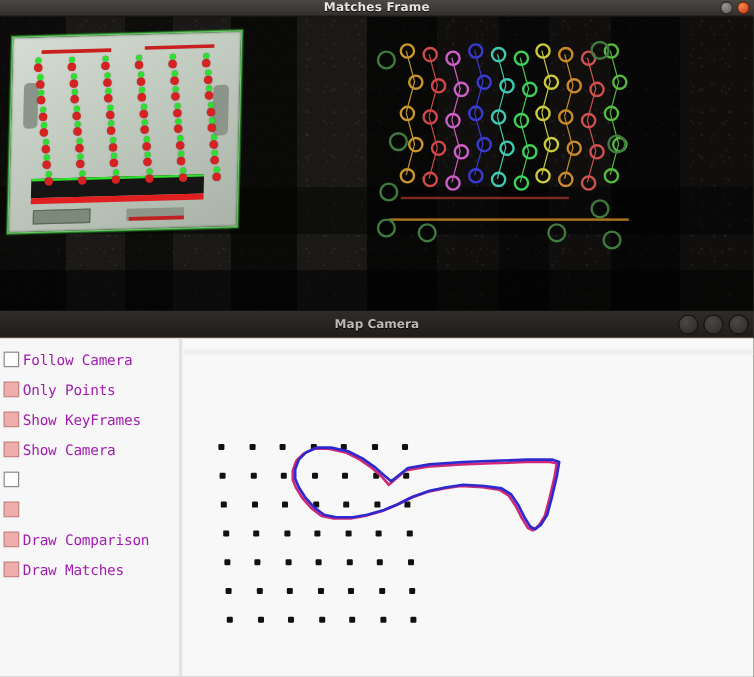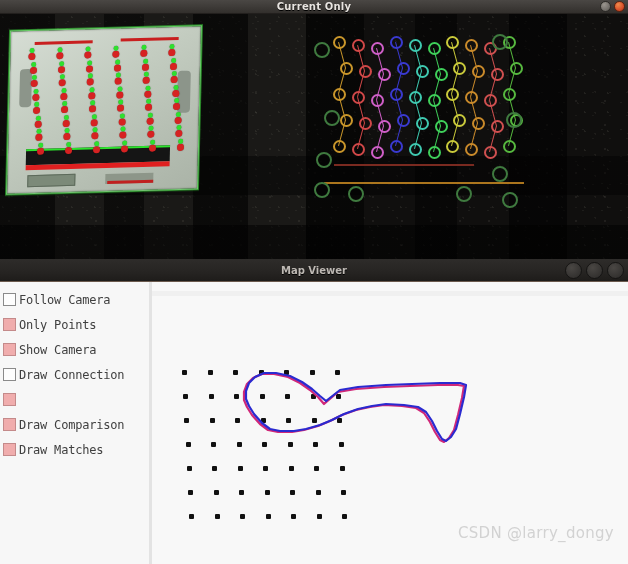--- a/index.html
+++ b/index.html
@@ -118,21 +118,21 @@
     padding: 5px 0 0 1px;
   }
   .cb-row { display: flex; align-items: center; height: 25px; padding-left: 2px; }
   .cb-box {
     width: 13px; height: 13px; flex: 0 0 13px;
     border: 1px solid #8a8a8a; background: #fdfdfd; margin-right: 3px;
   }
   .cb-box.on { background: #f0adad; border-color: #c48a8a; }
   .cb-label {
     font-family: "DejaVu Sans Mono", monospace;
-    font-size: 12px; color: #404040; white-space: nowrap; letter-spacing: -.2px;
+    font-size: 12px; color: #a21caf; white-space: nowrap; letter-spacing: -.2px;
   }
   .panel-gutter { position: absolute; left: 149px; top: 0; width: 3px; height: 100%; background: #e3e3e3; }
 
   .map-area { position: relative; flex: 1; height: 100%; background: #f8f8f8; overflow: hidden; }
   .map-strip { position: absolute; left: 0; right: 0; top: 9px; height: 5px; background: #f0f0f0; }
   .mp { position: absolute; width: 5px; height: 5px; background: #111; border-radius: 1px; }
   .traj { position: absolute; left: 0; top: 0; width: 100%; height: 100%; }
   .watermark {
     position: absolute; right: 14px; bottom: 22px;
     font-family: "DejaVu Sans", sans-serif;
@@ -140,21 +140,21 @@
     user-select: none;
   }
 </style>
 </head>
 <body>
 
 <div id="app">
 
   <div class="cf-window">
     <div class="titlebar">
-      <span class="tb-title">Current Only</span>
+      <span class="tb-title">Matches Frame</span>
       <div class="tb-buttons">
         <span class="tb-btn min"></span>
         <span class="tb-btn close"></span>
       </div>
     </div>
 
     <div class="frames">
 
       <div class="frame-pane frame-left">
         <div class="noise"></div>
@@ -377,45 +377,48 @@
             <span class="mc lg" style="color: rgb(63, 122, 63); left: 196px; top: 178px;"></span>
             <span class="mc lg" style="color: rgb(63, 122, 63); left: 18px; top: 96px;"></span>
             <span class="mc lg" style="color: rgb(63, 122, 63); left: 200px; top: 98px;"></span>
           </div>
       </div>
     </div>
   </div>
 
   <div class="mv-window">
     <div class="mv-titlebar">
-      <span class="tb-title">Map Viewer</span>
+      <span class="tb-title">Map Camera</span>
       <div class="mv-buttons">
         <span class="mv-btn"></span>
         <span class="mv-btn"></span>
         <span class="mv-btn"></span>
       </div>
     </div>
 
     <div class="mv-body">
       <div class="ctrl-panel" id="ctrl-panel">
           <div class="cb-row">
             <span class="cb-box"></span>
             <span class="cb-label">Follow Camera</span>
           </div>
           <div class="cb-row">
             <span class="cb-box on"></span>
             <span class="cb-label">Only Points</span>
           </div>
           <div class="cb-row">
             <span class="cb-box on"></span>
+            <span class="cb-label">Show KeyFrames</span>
+          </div>
+          <div class="cb-row">
+            <span class="cb-box on"></span>
             <span class="cb-label">Show Camera</span>
           </div>
           <div class="cb-row">
             <span class="cb-box"></span>
-            <span class="cb-label">Draw Connection</span>
           </div>
           <div class="cb-row">
             <span class="cb-box on"></span>
           </div>
           <div class="cb-row">
             <span class="cb-box on"></span>
             <span class="cb-label">Draw Comparison</span>
           </div>
           <div class="cb-row">
             <span class="cb-box on"></span>
@@ -474,17 +477,16 @@
             <span class="mp" style="left: 88.2px; top: 232px;"></span>
             <span class="mp" style="left: 113.7px; top: 232px;"></span>
             <span class="mp" style="left: 139.2px; top: 232px;"></span>
             <span class="mp" style="left: 164.7px; top: 232px;"></span>
             <span class="mp" style="left: 190.2px; top: 232px;"></span>
           </div>
         <svg class="traj" viewBox="0 0 476 282" preserveAspectRatio="none">
           <polyline id="traj-gt" fill="none" stroke-width="2.2" stroke-linejoin="round" stroke-linecap="round" points="172,122 186,110 204,107 232,105 258,104 286,103 306,103 312,104 310,116 306,133 302,148 297,156 292,160 288,158 283,150 278,140 272,131 264,126 250,124 232,123 218,125 204,128 190,133 178,139 166,144 152,148 140,150 126,150 116,148 108,142 100,133 95,125 92,118 92,110 95,102 101,96 110,92 122,92 136,95 148,101 158,108 166,115 172,122" stroke="#d02878"></polyline>
           <polyline id="traj-est" fill="none" stroke-width="2.2" stroke-linejoin="round" stroke-linecap="round" points="174,119 188,108 206,105 234,103 260,102 288,101 308,101 314,103 312,115 308,132 304,147 299,155 294,159 290,157 285,149 280,139 274,130 266,125 252,123 234,122 220,124 206,127 192,132 180,138 168,143 154,147 142,149 128,149 118,147 110,141 102,132 97,124 94,117 94,109 97,101 103,95 112,91 124,91 138,94 150,100 160,107 168,114 174,119" stroke="#2a2ad0"></polyline>
         </svg>
-        <div class="watermark">CSDN @larry_dongy</div>
       </div>
     </div>
   </div>
 </div>
 
 </body></html>

